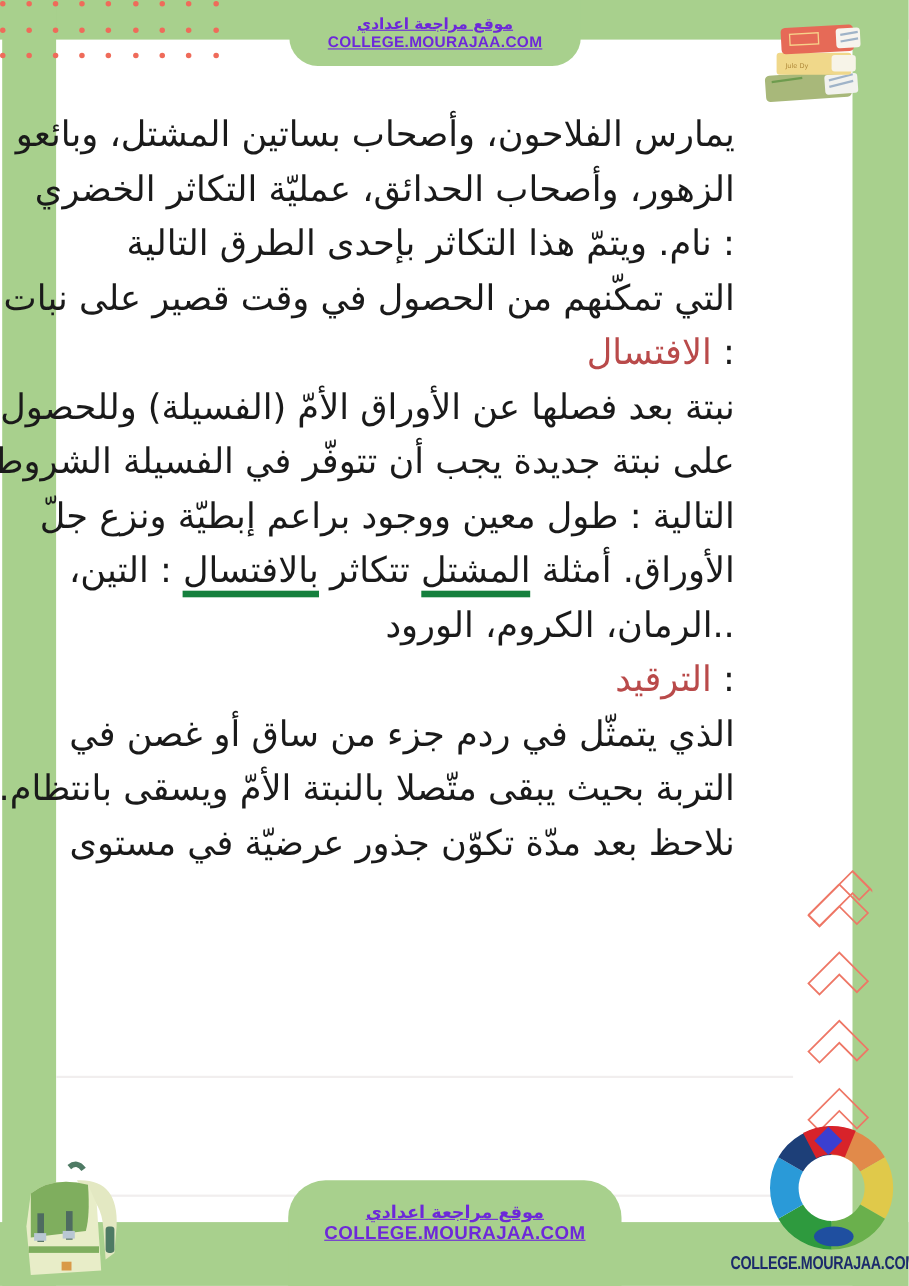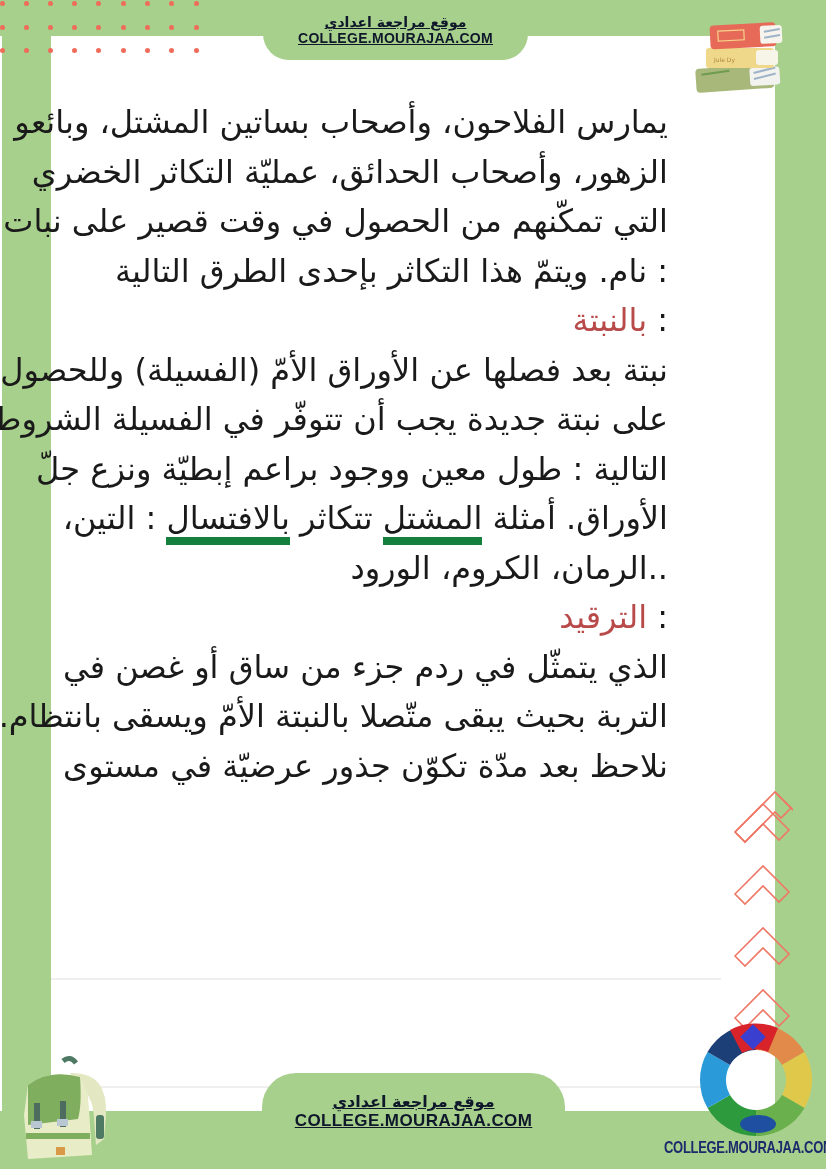--- a/index.html
+++ b/index.html
@@ -20,40 +20,40 @@
     display:flex; flex-direction:column; align-items:center; justify-content:center;
     padding-top:0;
   }
   .tab-bottom {
     position:absolute; left:262px; top:1073px; width:303px; height:96px;
     border-radius:34px 34px 0 0;
     display:flex; flex-direction:column; align-items:center; justify-content:flex-start;
     padding-top:20px; box-sizing:border-box;
   }
   .brand-ar, .brand-en {
-    color:#0f172a; text-decoration:underline; font-weight:bold; line-height:1.15;
+    color:#6d28d9; text-decoration:underline; font-weight:bold; line-height:1.15;
     font-family:"DejaVu Sans", sans-serif;
   }
   .tab-top .brand-ar { font-size:14px; }
   .tab-top .brand-en { font-size:14px; font-family:"Liberation Sans", sans-serif; letter-spacing:0.3px; }
   .tab-bottom .brand-ar { font-size:16px; }
   .tab-bottom .brand-en { font-size:17px; font-family:"Liberation Sans", sans-serif; letter-spacing:0.4px; }
 
   .dots { position:absolute; left:0; top:0; width:200px; height:56px; }
   .dot { position:absolute; width:5px; height:5px; border-radius:50%; background:#ef6b5a; }
 
   .content {
     position:absolute; left:130px; top:98px; width:538px;
     direction:rtl; text-align:right;
     font-family:"DejaVu Sans", sans-serif;
     font-size:32px; color:#1a1a1a;
   }
   .line { height:49.5px; line-height:49.5px; white-space:nowrap; }
   .heading { color:#b94a4a; }
-  .ul { border-bottom:8px solid #15803d;margin-top:21px; }
+  .ul { border-bottom:6px solid #15803d;margin-top:21px; }
 
   .faint-line { position:absolute; left:51px; width:670px; height:2px; background:#f1eeee; }
 
   .chevrons { position:absolute; left:733px; top:790px; width:60px; height:260px; }
 
   .books { position:absolute; left:690px; top:10px; width:100px; height:85px; }
   .backpack { position:absolute; left:8px; top:1055px; width:105px; height:110px; }
   .logo { position:absolute; left:692px; top:1020px; width:128px; height:120px; }
   .logo-text {
     position:absolute; left:664px; top:1140px; width:160px; text-align:center;
@@ -120,24 +120,24 @@
     <rect x="70" y="17" width="22" height="18" rx="3" fill="#f7f4ee"></rect>
     <rect x="28" y="20" width="26" height="10" fill="none" stroke="#f7d28a" stroke-width="1.2"></rect>
     <line x1="74" y1="23" x2="90" y2="21" stroke="#9fb3c8" stroke-width="2"></line>
     <line x1="74" y1="29" x2="90" y2="27" stroke="#9fb3c8" stroke-width="2"></line>
   </g>
 </svg>
 
 <div class="content">
   <div class="line">يمارس الفلاحون، وأصحاب بساتين المشتل، وبائعو</div>
   <div class="line">الزهور، وأصحاب الحدائق، عمليّة التكاثر الخضري</div>
+  <div class="line">: نام. ويتمّ هذا التكاثر بإحدى الطرق التالية</div>
   <div class="line">التي تمكّنهم من الحصول في وقت قصير على نبات</div>
-  <div class="line">: نام. ويتمّ هذا التكاثر بإحدى الطرق التالية</div>
-
-  <div class="line"><span>: </span><span class="heading">بالنبتة</span></div>
+
+  <div class="line"><span>: </span><span class="heading">الافتسال</span></div>
   <div class="line">نبتة بعد فصلها عن الأوراق الأمّ (الفسيلة) وللحصول</div>
   <div class="line">على نبتة جديدة يجب أن تتوفّر في الفسيلة الشروط</div>
   <div class="line">التالية : طول معين ووجود براعم إبطيّة ونزع جلّ</div>
   <div class="line"><span>الأوراق. أمثلة </span><span class="ul">المشتل</span><span> تتكاثر </span><span class="ul">بالافتسال</span><span> : التين،</span></div>
   <div class="line">..الرمان، الكروم، الورود</div>
 
   <div class="line"><span>: </span><span class="heading">الترقيد</span></div>
   <div class="line">الذي يتمثّل في ردم جزء من ساق أو غصن في</div>
   <div class="line">التربة بحيث يبقى متّصلا بالنبتة الأمّ ويسقى بانتظام.</div>
   <div class="line">نلاحظ بعد مدّة تكوّن جذور عرضيّة في مستوى</div>

